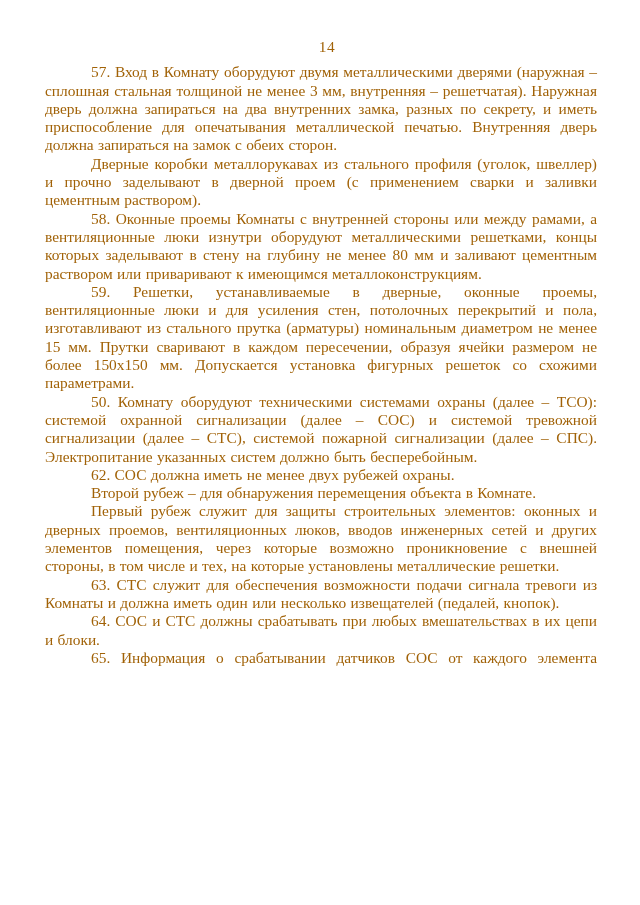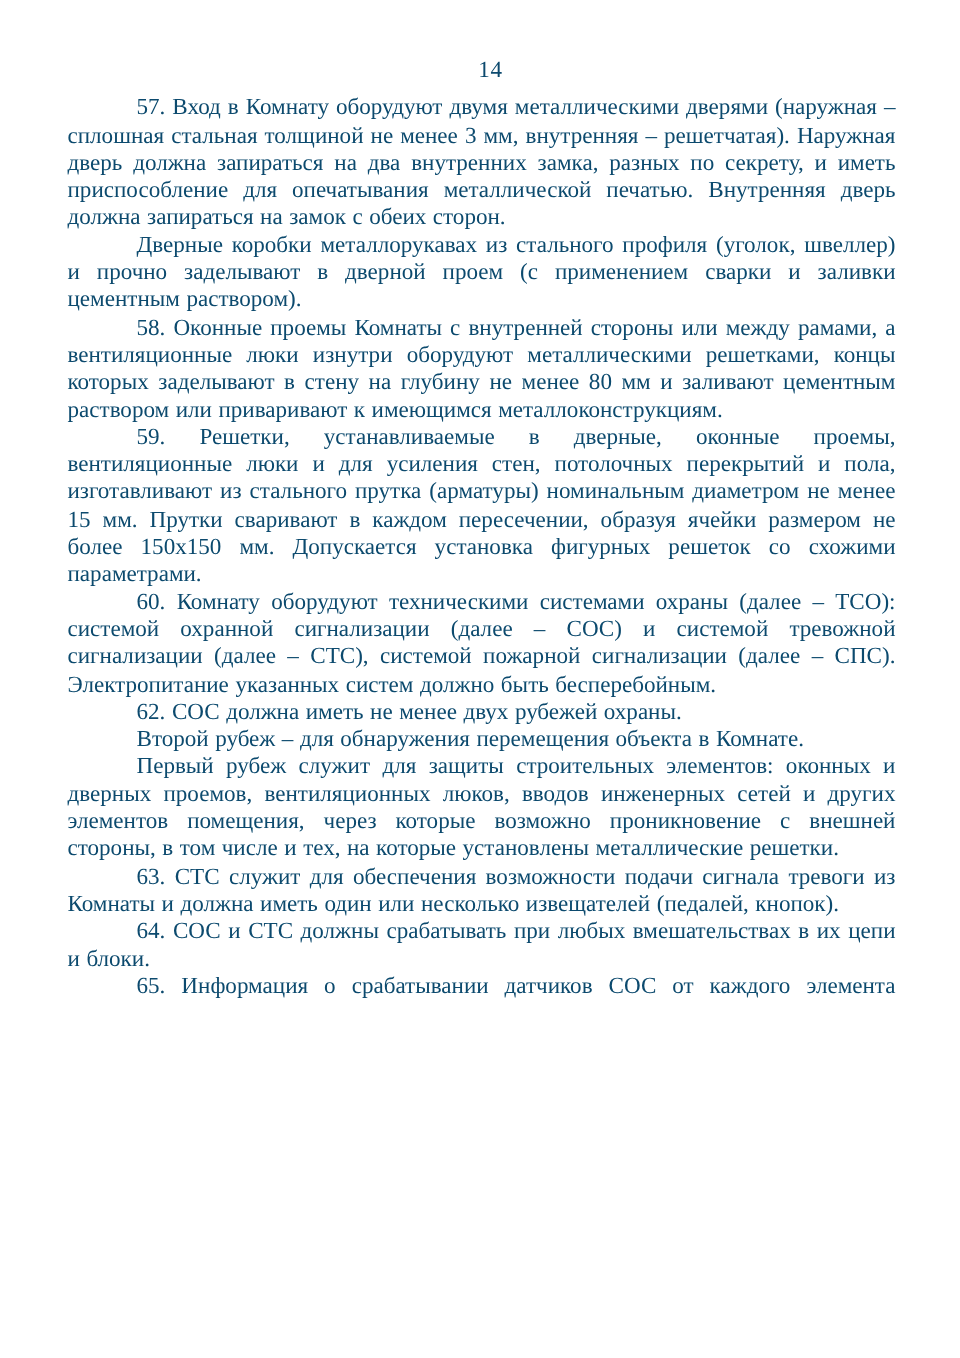--- a/index.html
+++ b/index.html
@@ -6,21 +6,21 @@
     margin: 0;
     padding: 0;
     background: #ffffff;
   }
   .page {
     position: relative;
     width: 640px;
     height: 666px;
     box-sizing: border-box;
     background: #ffffff;
-    color: #0c4a6e;
+    color: #a16207;
     font-family: "Liberation Serif", "DejaVu Serif", serif;
     font-size: 15.4px;
     line-height: 18.3px;
     padding: 38px 43px 0 45px;
     overflow: hidden;
   }
   .page-number {
     text-align: center;
     position: relative;
     left: 6px;
@@ -37,21 +37,21 @@
 </head>
 <body>
 
 <div class="page">
   <div class="page-number">14</div>
   <div class="doc-body">
     <p>57. Вход в Комнату оборудуют двумя металлическими дверями (наружная – сплошная стальная толщиной не менее 3 мм, внутренняя – решетчатая). Наружная дверь должна запираться на два внутренних замка, разных по секрету, и иметь приспособление для опечатывания металлической печатью. Внутренняя дверь должна запираться на замок с обеих сторон.</p>
     <p>Дверные коробки металлорукавах из стального профиля (уголок, швеллер) и прочно заделывают в дверной проем (с применением сварки и заливки цементным раствором).</p>
     <p>58. Оконные проемы Комнаты с внутренней стороны или между рамами, а вентиляционные люки изнутри оборудуют металлическими решетками, концы которых заделывают в стену на глубину не менее 80 мм и заливают цементным раствором или приваривают к имеющимся металлоконструкциям.</p>
     <p>59. Решетки, устанавливаемые в дверные, оконные проемы, вентиляционные люки и для усиления стен, потолочных перекрытий и пола, изготавливают из стального прутка (арматуры) номинальным диаметром не менее 15 мм. Прутки сваривают в каждом пересечении, образуя ячейки размером не более 150х150 мм. Допускается установка фигурных решеток со схожими параметрами.</p>
-    <p>60. Комнату оборудуют техническими системами охраны (далее – ТСО): системой охранной сигнализации (далее – СОС) и системой тревожной сигнализации (далее – СТС), системой пожарной сигнализации (далее – СПС). Электропитание указанных систем должно быть бесперебойным.</p>
+    <p>50. Комнату оборудуют техническими системами охраны (далее – ТСО): системой охранной сигнализации (далее – СОС) и системой тревожной сигнализации (далее – СТС), системой пожарной сигнализации (далее – СПС). Электропитание указанных систем должно быть бесперебойным.</p>
     <p>62. СОС должна иметь не менее двух рубежей охраны.</p>
     <p>Второй рубеж – для обнаружения перемещения объекта в Комнате.</p>
     <p>Первый рубеж служит для защиты строительных элементов: оконных и дверных проемов, вентиляционных люков, вводов инженерных сетей и других элементов помещения, через которые возможно проникновение с внешней стороны, в том числе и тех, на которые установлены металлические решетки.</p>
     <p>63. СТС служит для обеспечения возможности подачи сигнала тревоги из Комнаты и должна иметь один или несколько извещателей (педалей, кнопок).</p>
     <p>64. СОС и СТС должны срабатывать при любых вмешательствах в их цепи и блоки.</p>
     <p>65. Информация о срабатывании датчиков СОС от каждого элемента помещения и устройств СТС раздельными шлейфами должна быть выведена на отдельные номера пульта (сигнального устройства) оперативного дежурного</p>
   </div>
 </div>
 
 </body></html>

